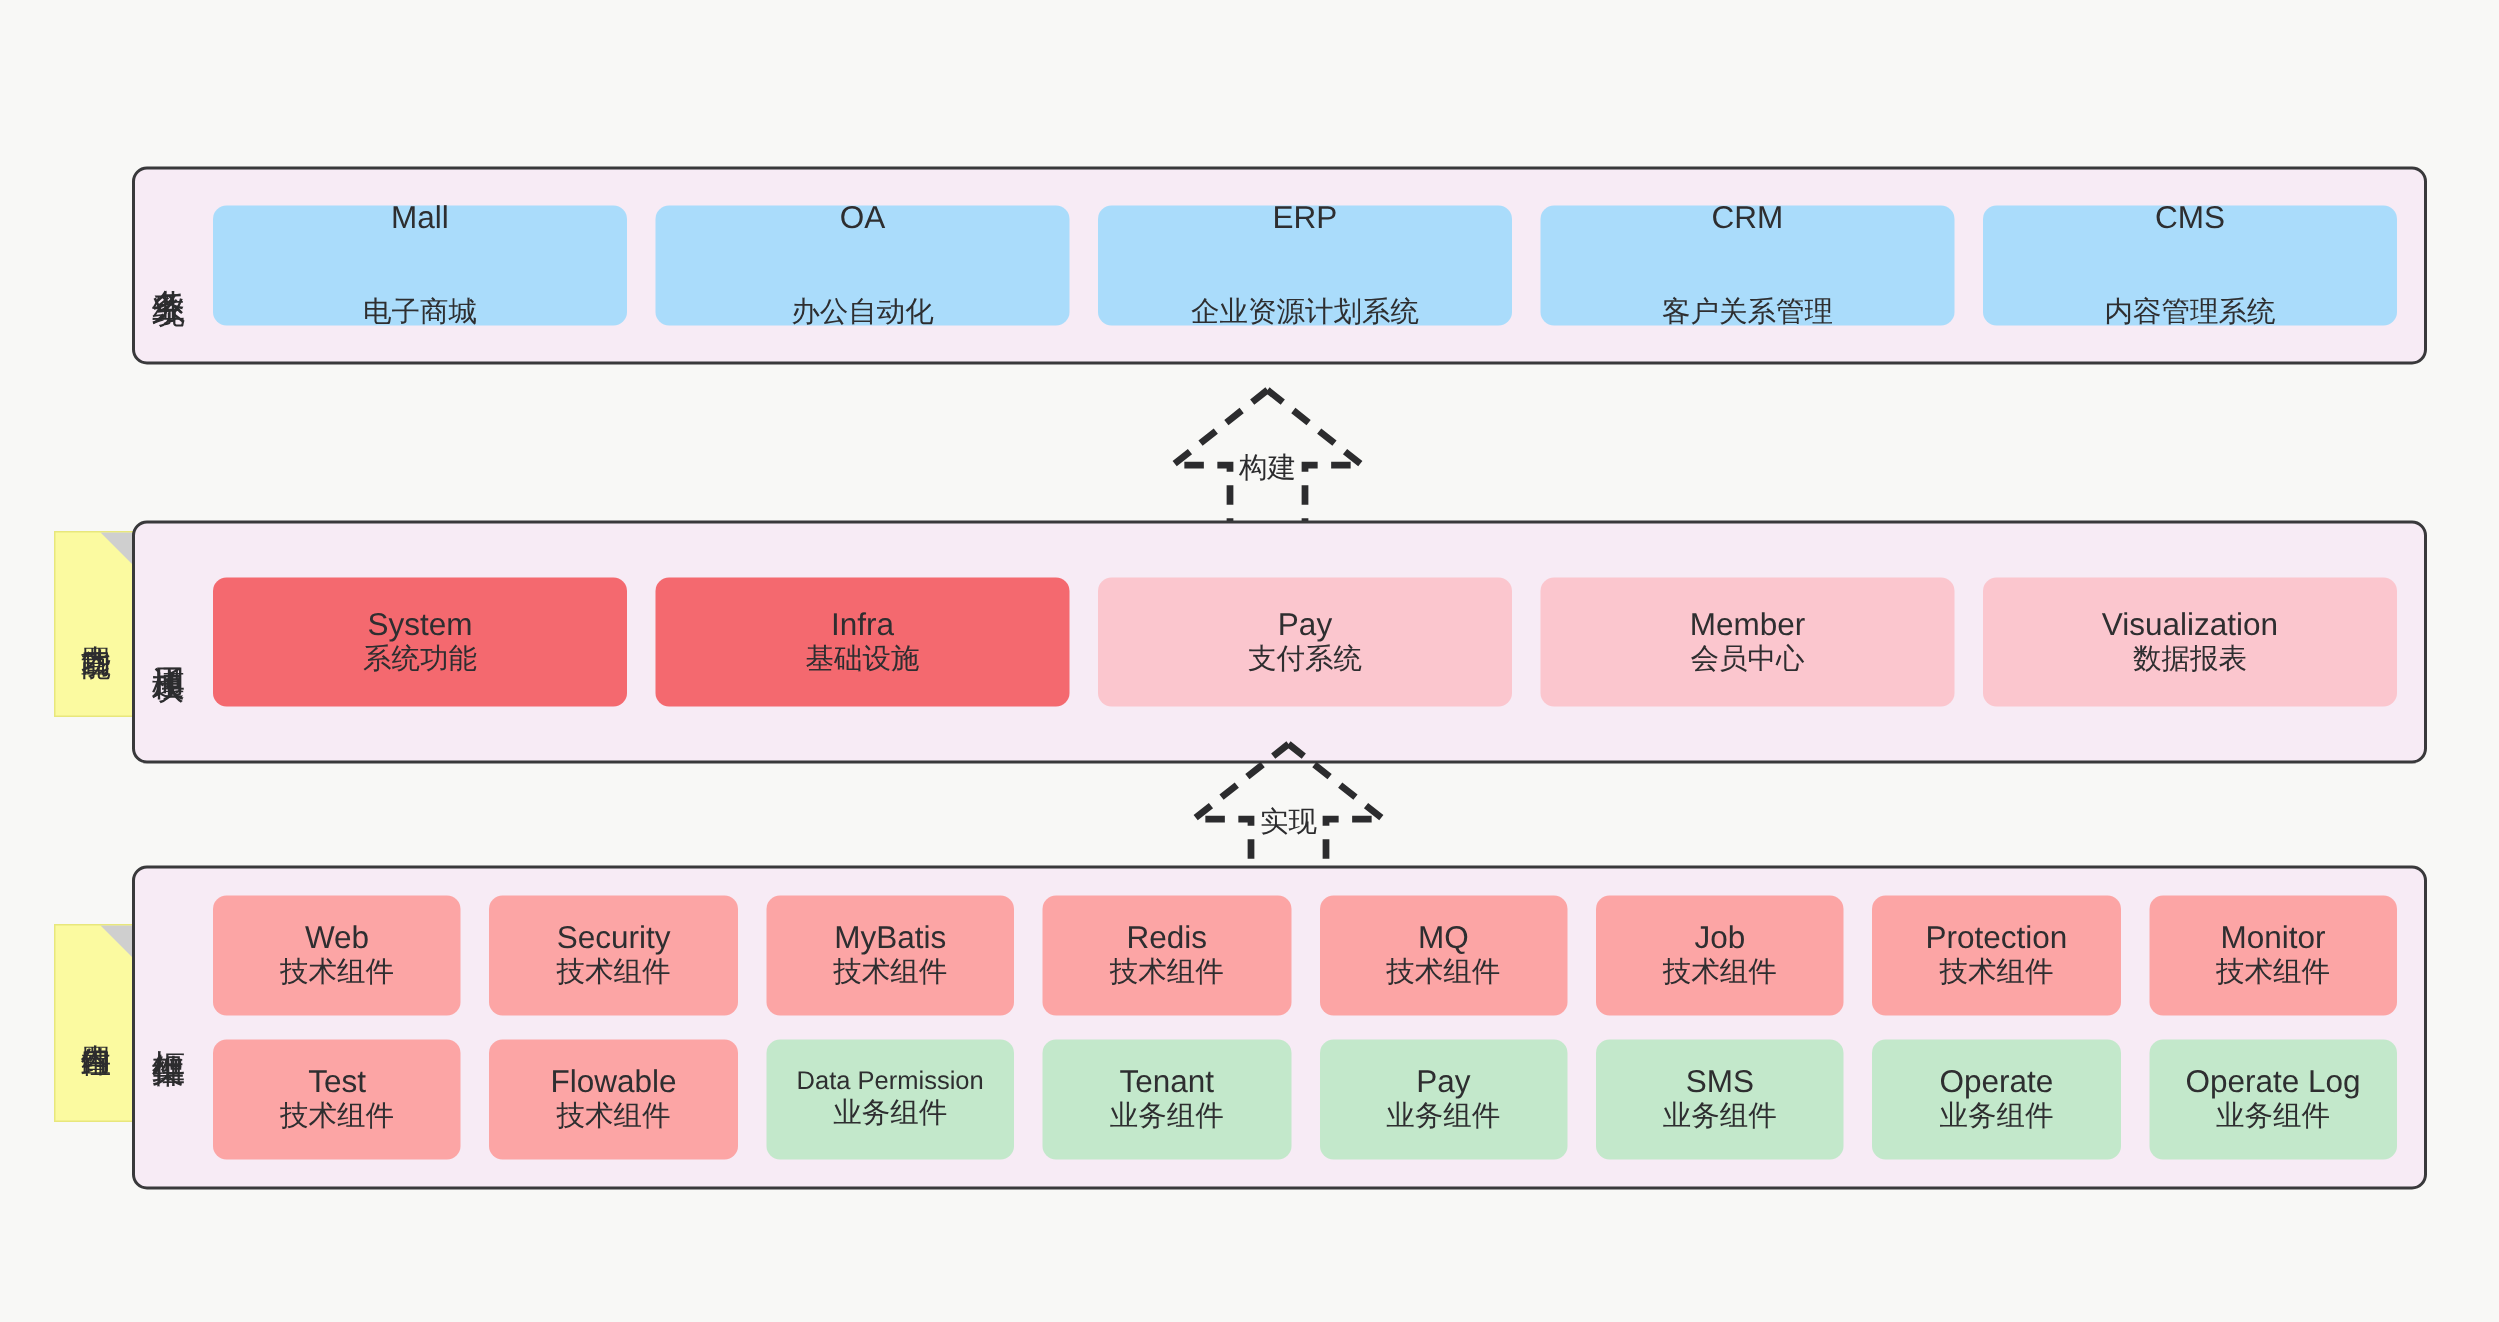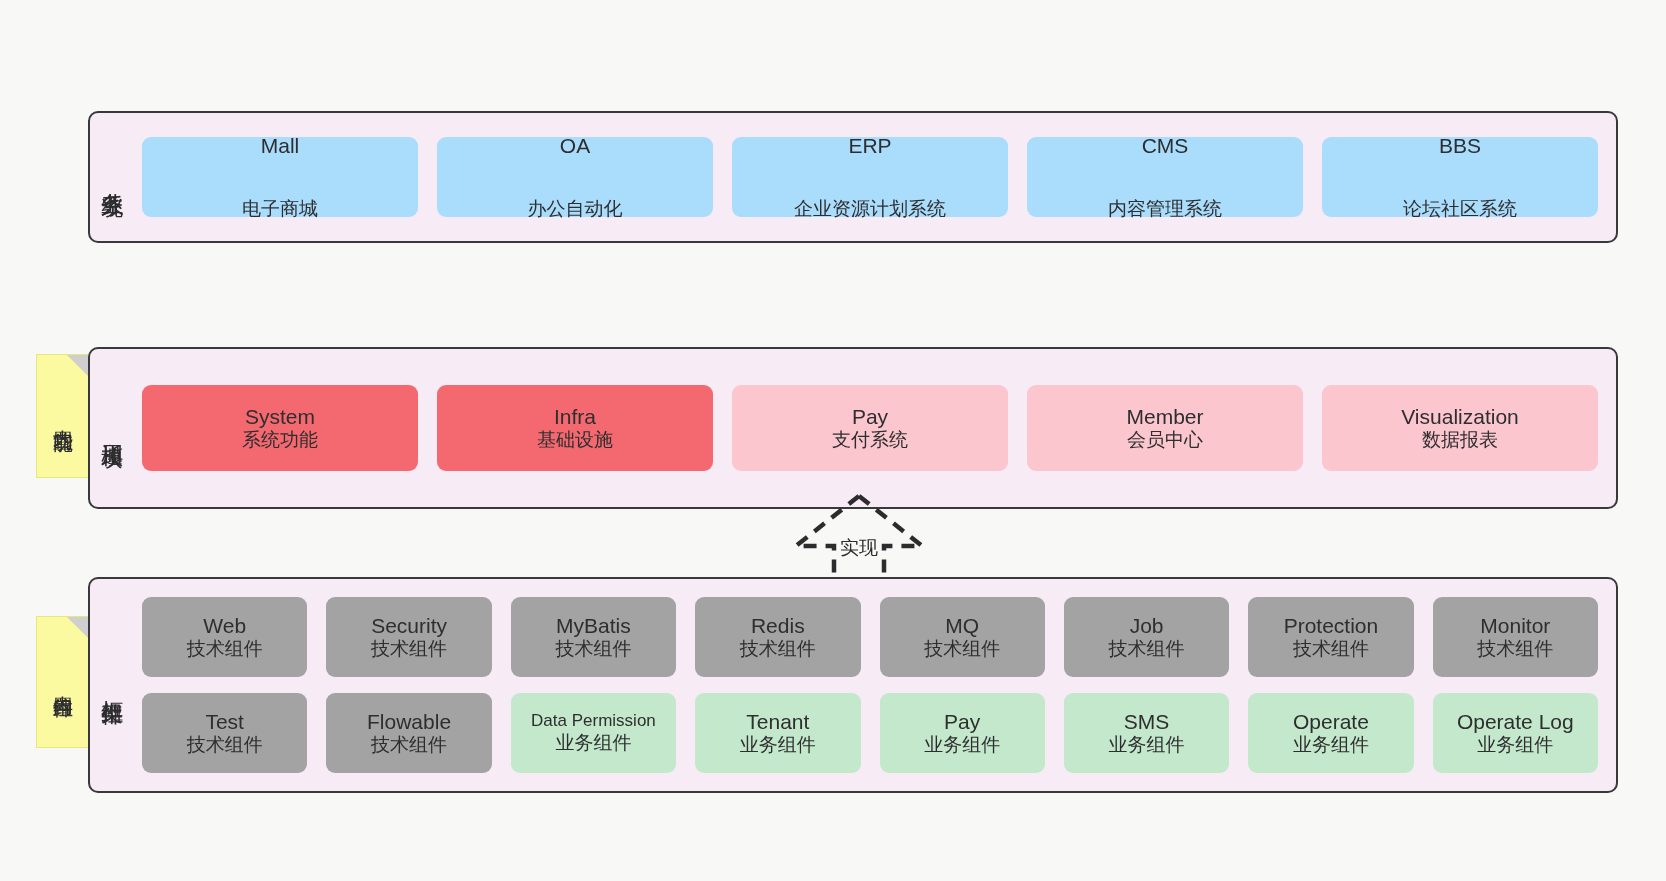--- a/index.html
+++ b/index.html
@@ -71,21 +71,21 @@
   .card .t-cn{font-size:19px;}
   .card.two-line-en .t-en{font-size:17px;}
 
   .h-biz   {height:80px;gap:40px;}
   .h-mod   {height:86px;}
   .h-comp  {height:80px;}
 
   .c-blue       {background:#aadcfb;}
   .c-red        {background:#f4696f;}
   .c-pink       {background:#fbc6ce;}
-  .c-green      {background:#a3a3a3;text-align:right;}
+  .c-green      {background:#fca5a5;text-align:right;}
   .c-lightgreen {background:#c3e8cb;}
 
   
   .sticky{
     position:absolute;
     width:52px;
     background:#fbfaa0;
     border:1px solid #e8e77c;
     display:flex;
     align-items:center;
@@ -142,31 +142,38 @@
         </div>
         <div class="card c-blue h-biz">
           <span class="t-en">OA</span>
           <span class="t-cn">办公自动化</span>
         </div>
         <div class="card c-blue h-biz">
           <span class="t-en">ERP</span>
           <span class="t-cn">企业资源计划系统</span>
         </div>
         <div class="card c-blue h-biz">
+          <span class="t-en">CRM</span>
+          <span class="t-cn">客户关系管理</span>
+        </div>
+        <div class="card c-blue h-biz">
           <span class="t-en">CMS</span>
           <span class="t-cn">内容管理系统</span>
         </div>
-        <div class="card c-blue h-biz">
-          <span class="t-en">BBS</span>
-          <span class="t-cn">论坛社区系统</span>
-        </div>
       </div>
     </div>
   </div>
 
+  <div class="arrow" style="left:760px;top:252px;">
+    <svg viewBox="0 0 170 100" xmlns="http://www.w3.org/2000/svg">
+      <path d="M 85 8 L 148 58 L 110 58 L 110 100" fill="none" stroke="#2c2c2e" stroke-width="4.5" stroke-dasharray="13 9" stroke-linecap="butt"></path>
+      <path d="M 85 8 L 22 58 L 60 58 L 60 100" fill="none" stroke="#2c2c2e" stroke-width="4.5" stroke-dasharray="13 9" stroke-linecap="butt"></path>
+    </svg>
+    <span class="arrow-label">构建</span>
+  </div>
 
   <div class="sticky" style="left:36px;top:354px;width:52px;height:122px;">
     <span>内置功能</span>
   </div>
 
   <div class="band" id="band-modules" style="left:88px;top:347px;width:1530px;height:162px;">
     <div class="band-label">通用模块</div>
     <div class="band-body">
       <div class="card-row">
         <div class="card c-red h-mod">

